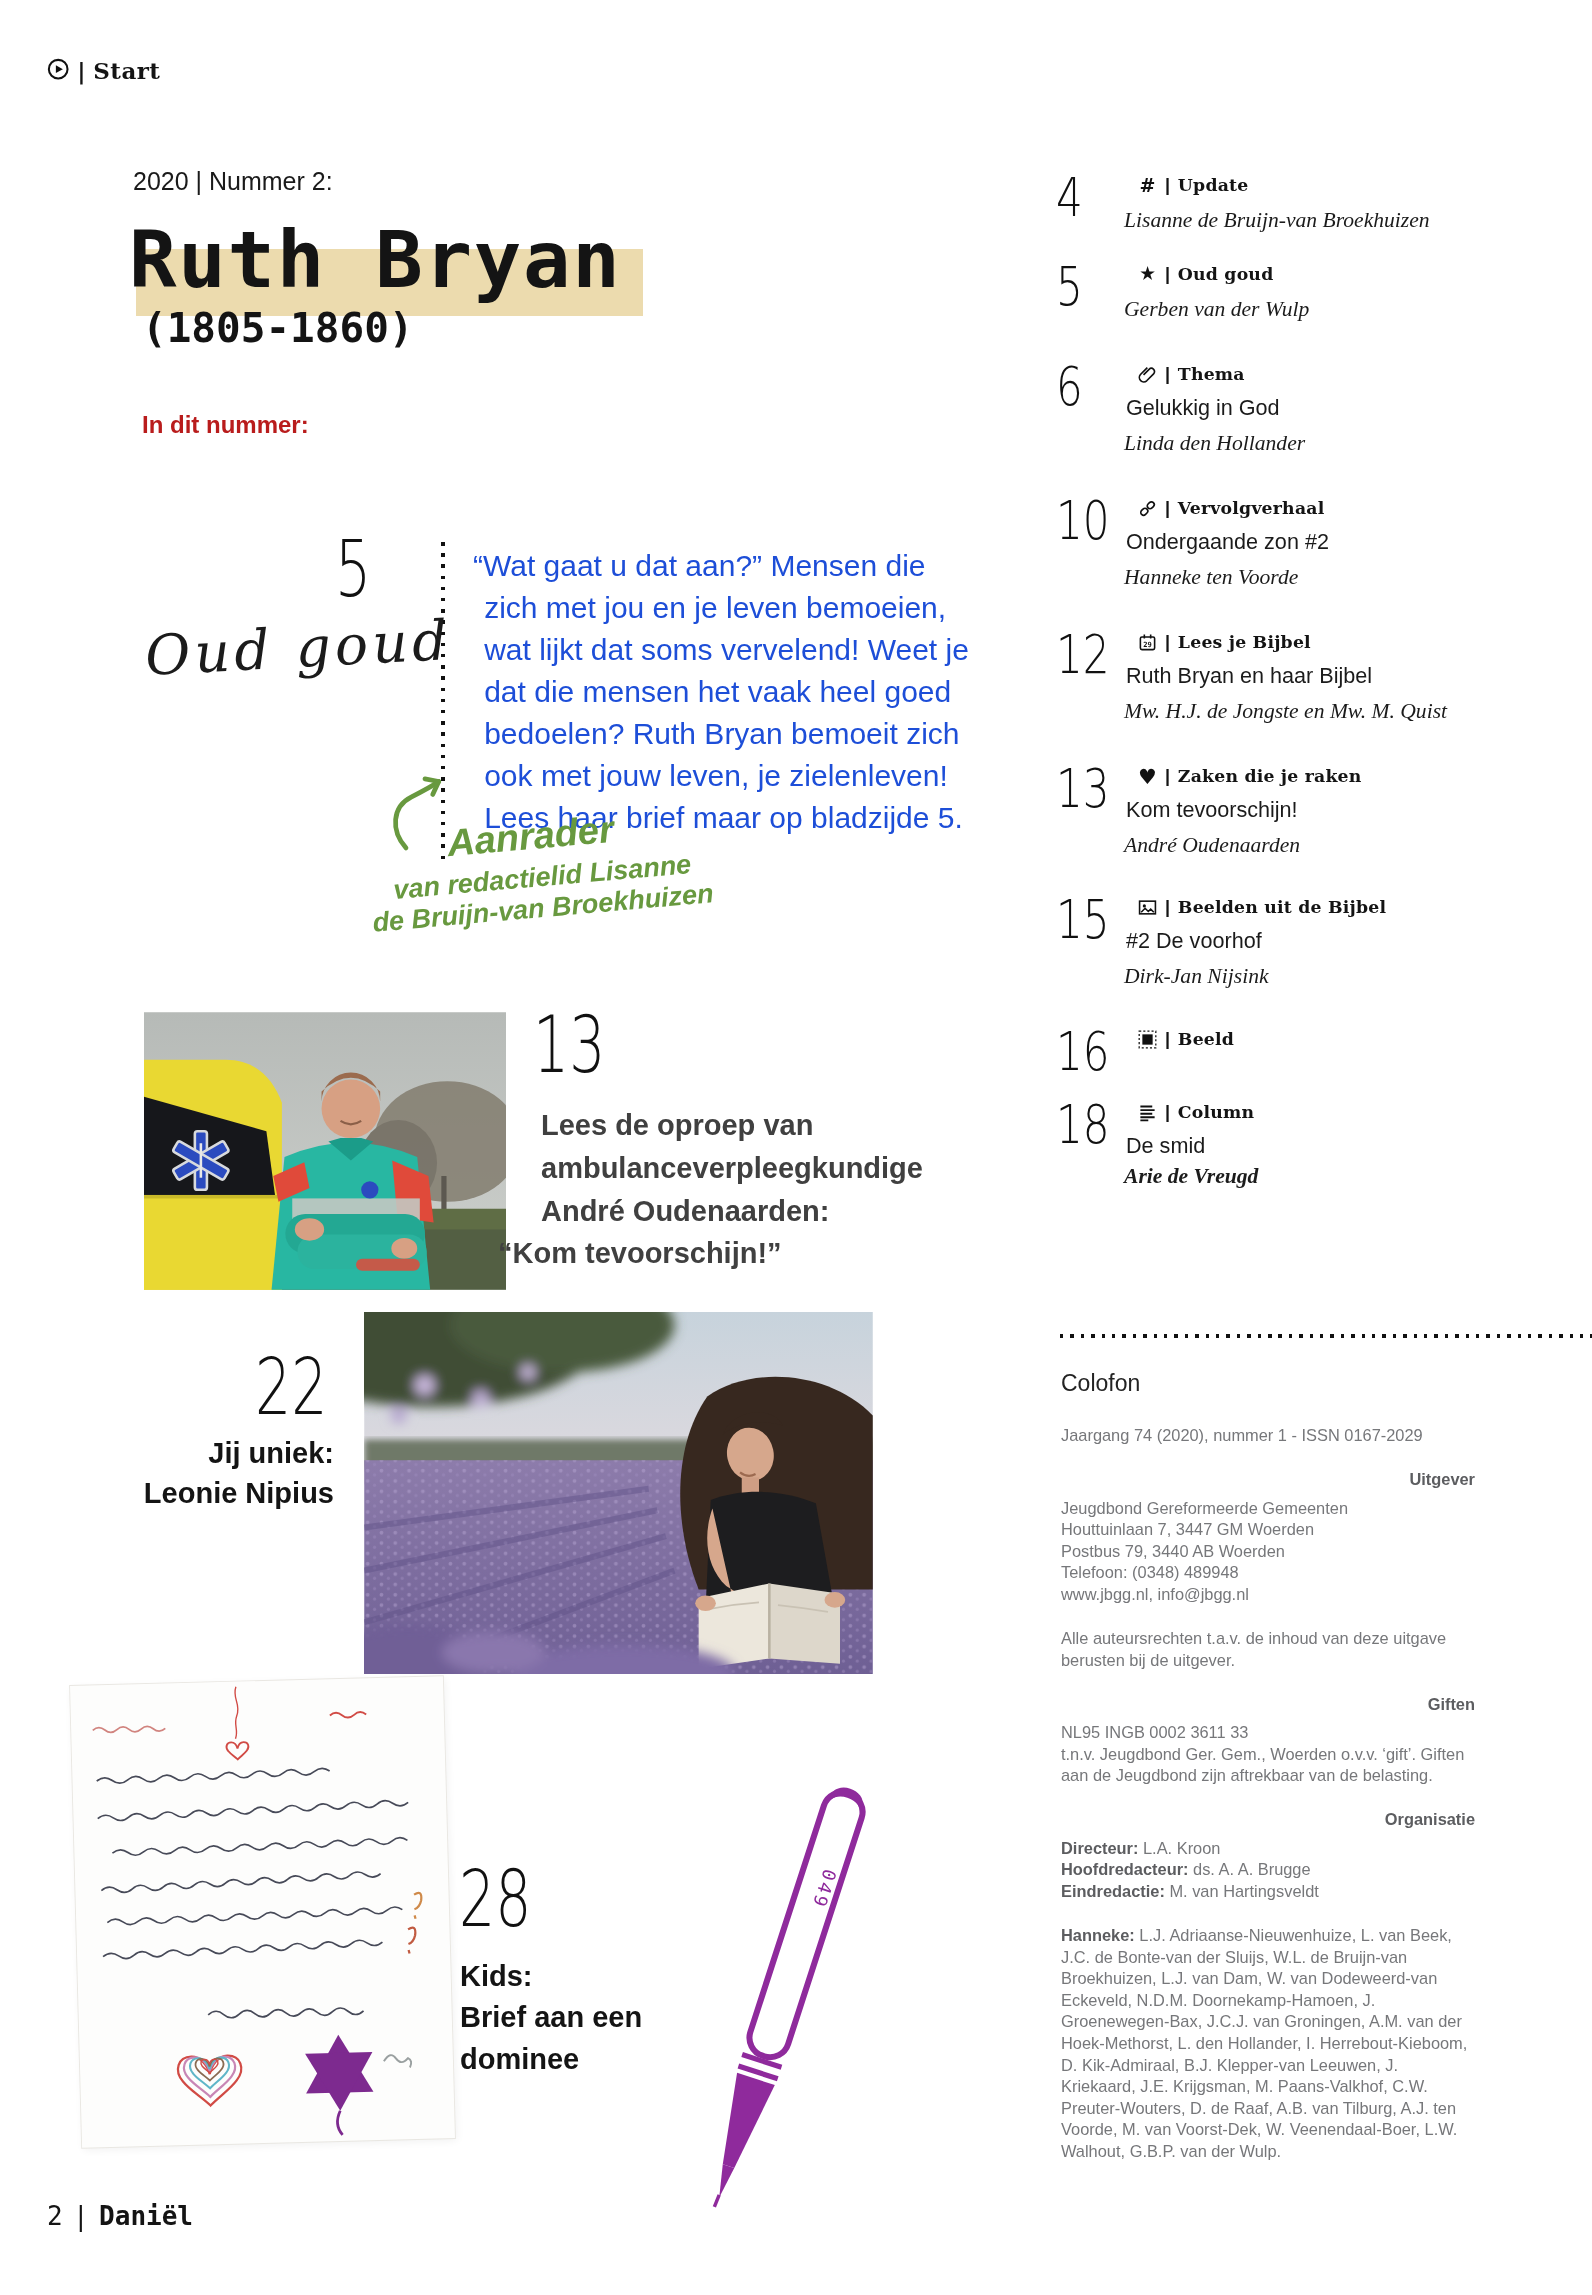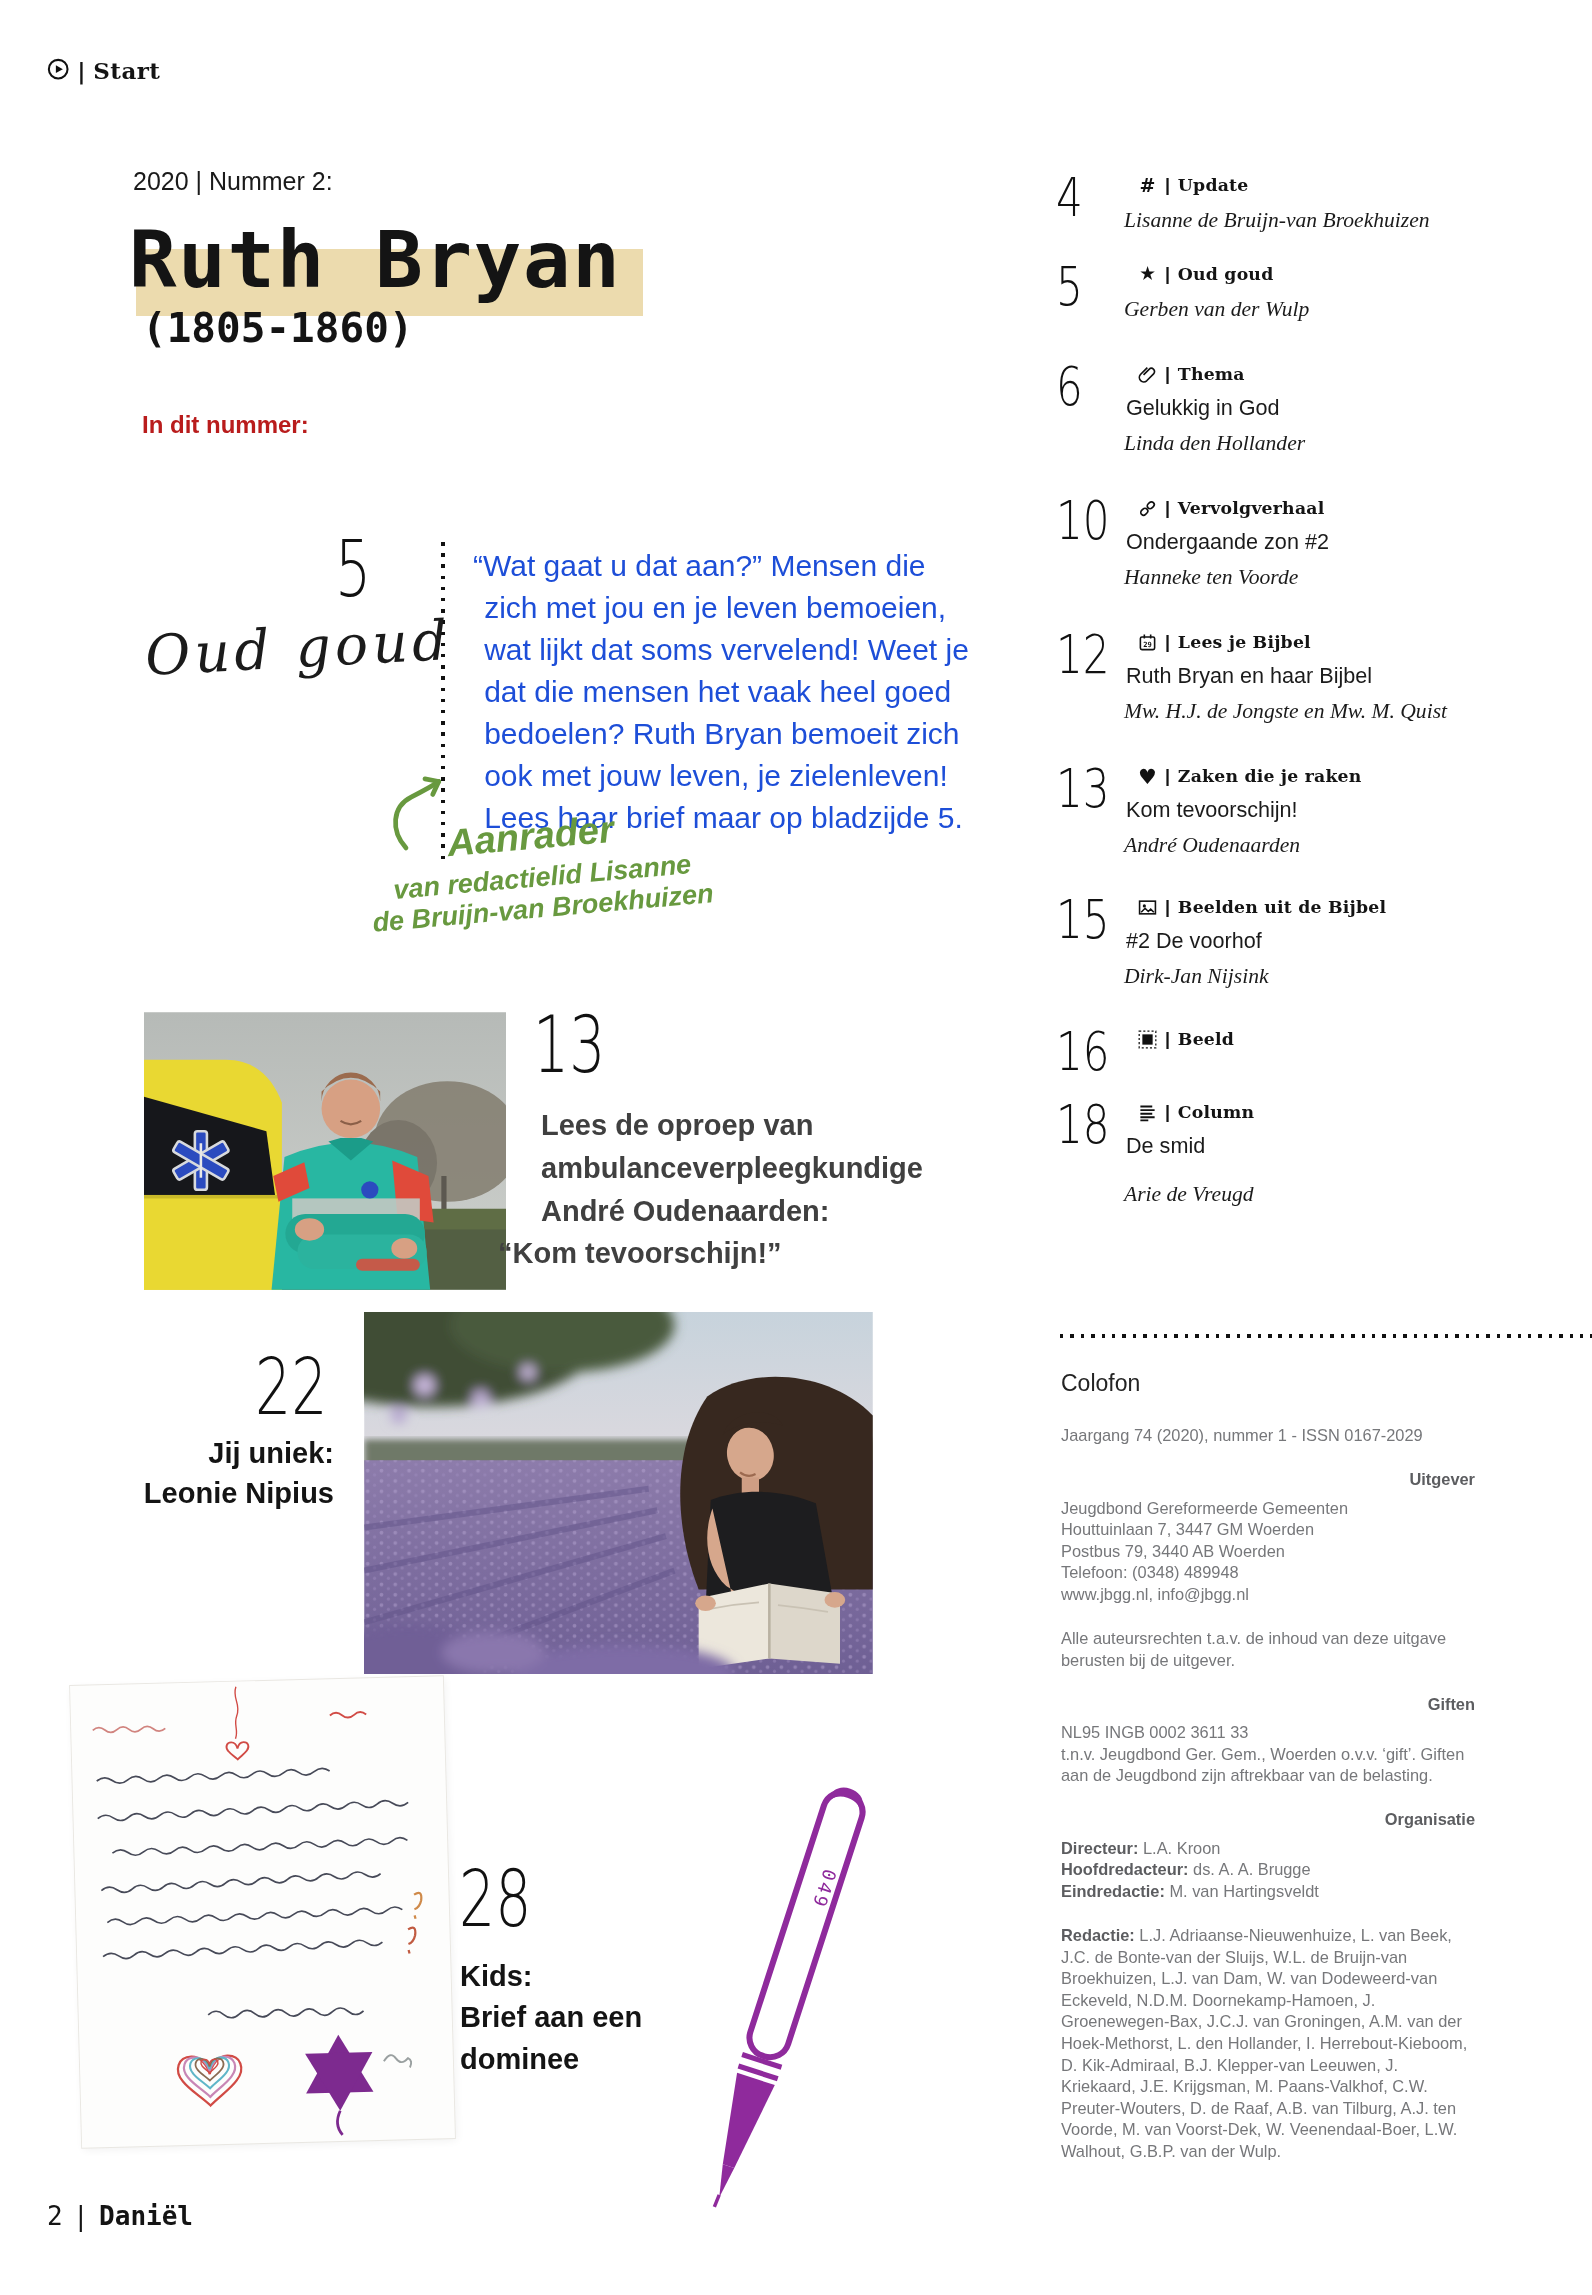--- a/index.html
+++ b/index.html
@@ -417,21 +417,21 @@
     <div class="toc-catrow">
       <span class="toc-icon">
         <svg width="19" height="19" viewBox="0 0 24 24" stroke="#111" stroke-width="2.4">
           <path d="M3,4.5 h15 M3,9 h18 M3,13.5 h15 M3,18 h18 M3,22 h10"></path>
         </svg>
       </span>
       <span class="toc-pipe">|</span>
       <span class="toc-cat">Column</span>
     </div>
     <div class="toc-title">De smid</div>
-    <div class="toc-author" style="top:82px;">Arie de Vreugd</div>
+    <div class="toc-author" style="top:64px;font-weight:bold;">Arie de Vreugd</div>
   </div>
 
   <div class="abs hdots"></div>
   <div class="abs colofon">
     <div class="h1">Colofon</div>
     <div>Jaargang 74 (2020), nummer 1 - ISSN 0167-2029</div>
     <div class="bold sp">Uitgever</div>
     <div class="sp-s">Jeugdbond Gereformeerde Gemeenten</div>
     <div>Houttuinlaan 7, 3447 GM Woerden</div>
     <div>Postbus 79, 3440 AB Woerden</div>
@@ -448,21 +448,21 @@
     </div>
     <div>
       <span class="bold">Hoofdredacteur:</span>
       <span>ds. A. A. Brugge</span>
     </div>
     <div>
       <span class="bold">Eindredactie:</span>
       <span>M. van Hartingsveldt</span>
     </div>
     <div class="sp" style="width:412px;">
-      <span class="bold">Redactie:</span>
+      <span class="bold">Hanneke:</span>
       <span>L.J. Adriaanse-Nieuwenhuize, L. van Beek, J.C. de Bonte-van der Sluijs, W.L. de Bruijn-van Broekhuizen, L.J. van Dam, W. van Dodeweerd-van Eckeveld, N.D.M. Doornekamp-Hamoen, J. Groenewegen-Bax, J.C.J. van Groningen, A.M. van der Hoek-Methorst, L. den Hollander, I. Herrebout-Kieboom, D. Kik-Admiraal, B.J. Klepper-van Leeuwen, J. Kriekaard, J.E. Krijgsman, M. Paans-Valkhof, C.W. Preuter-Wouters, D. de Raaf, A.B. van Tilburg, A.J. ten Voorde, M. van Voorst-Dek, W. Veenendaal-Boer, L.W. Walhout, G.B.P. van der Wulp.</span>
     </div>
   </div>
 
   <div class="footer">
     <span>2</span>
     <span>|</span>
     <span class="mag">Daniël</span>
   </div>
 

